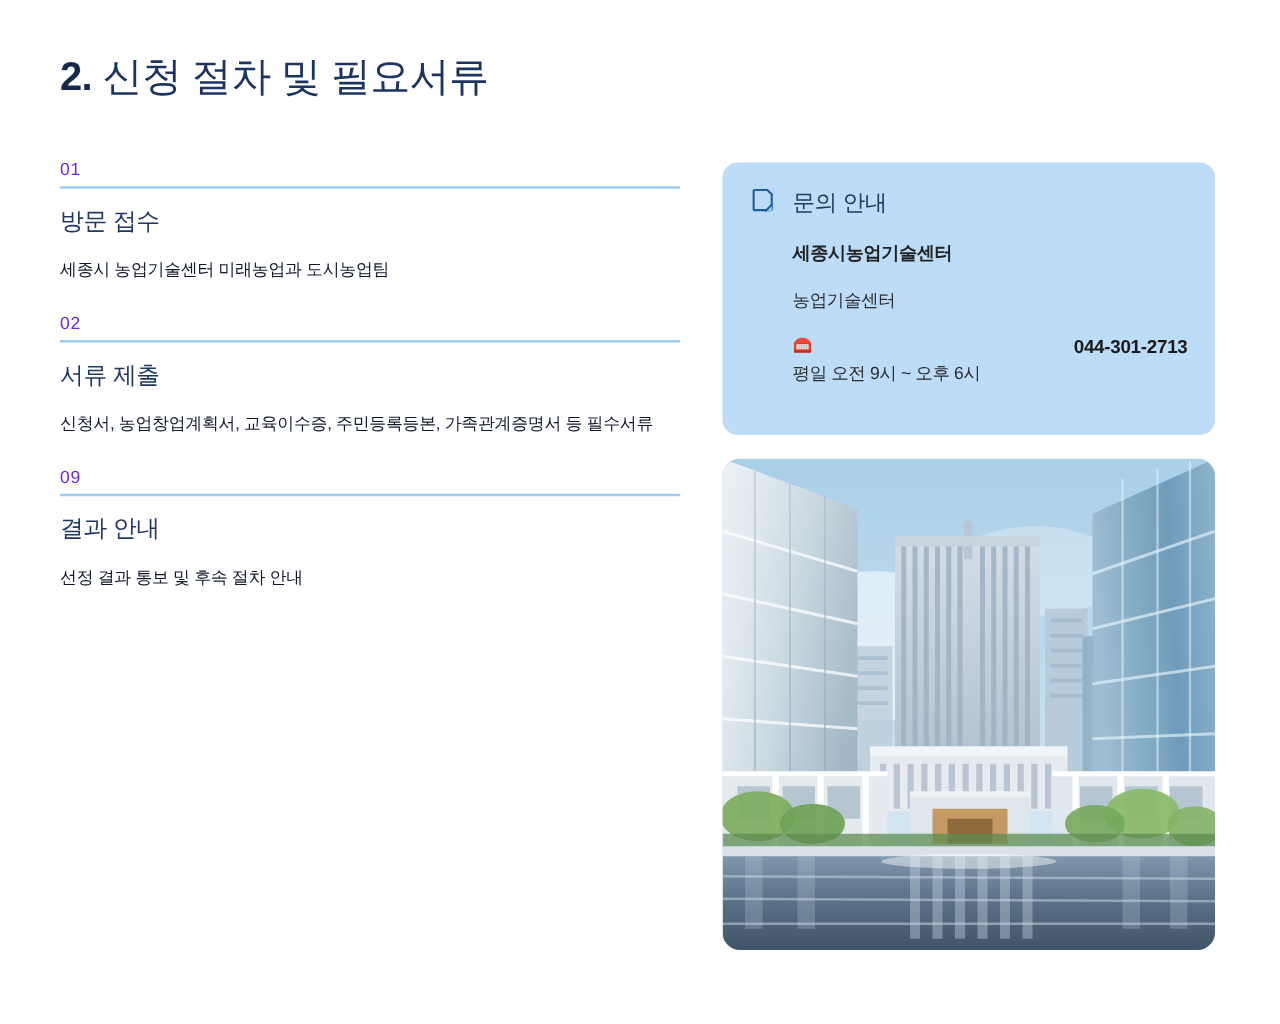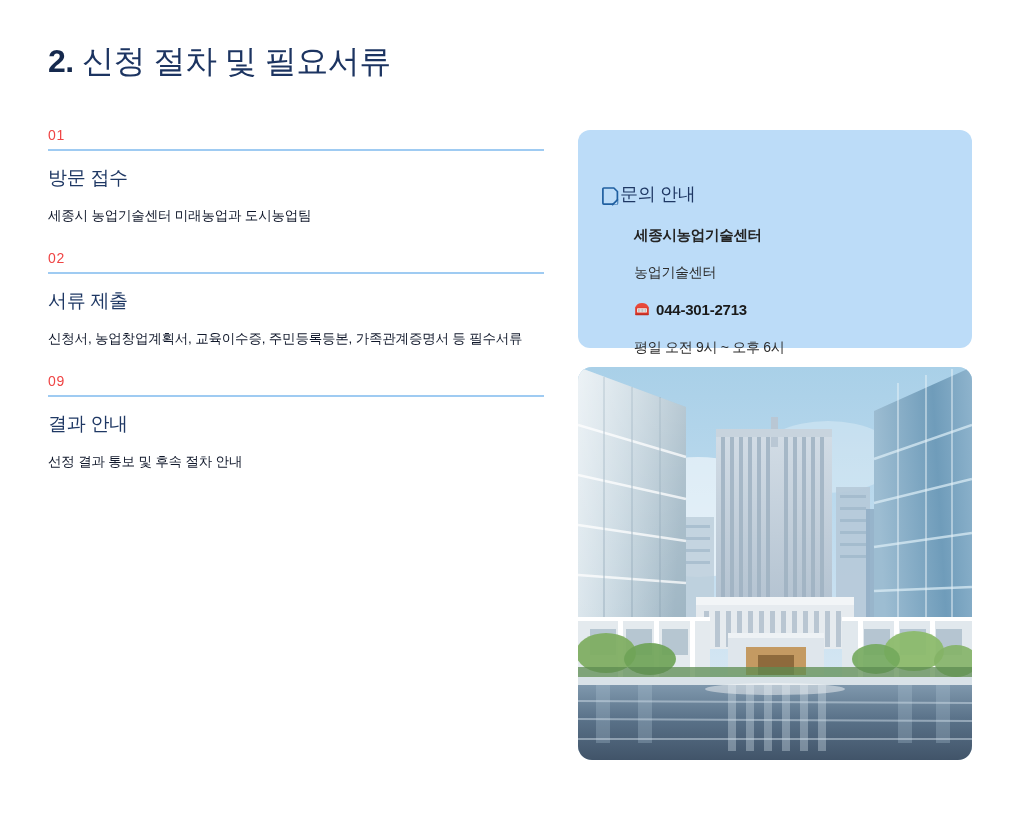--- a/index.html
+++ b/index.html
@@ -47,21 +47,21 @@
     top: 126px;
     width: 496px;
   }
 
   .step { margin-bottom: 22px; }
   .step:last-child { margin-bottom: 0; }
 
   .step-num {
     font-size: 14px;
     line-height: 18px;
-    color: #ef4444;
+    color: #6d28d9;
     letter-spacing: 0.6px;
     font-weight: 400;
     padding-bottom: 5px;
   }
 
   .step-rule {
     width: 100%;
     height: 2px;
     background: #9fcbf2;
     margin-bottom: 14px;
@@ -96,23 +96,23 @@
   .contact-card {
     background: #bcdcf8;
     border-radius: 12px;
     padding: 20px 22px 24px 22px;
     width: 394px;
     height: 218px;
   }
 
   .card-head {
     display: flex;
-    align-items: flex-end;
+    align-items: flex-start;
+    gap: 14px;
     margin-bottom: 19px;
-    margin-top: 32px;
   }
 
   .note-icon {
     width: 20px;
     height: 20px;
     flex: 0 0 20px;
     display: block;
   }
 
   .card-title {
@@ -141,24 +141,24 @@
     letter-spacing: -0.3px;
     margin-bottom: 17px;
   }
 
   .card-phone {
     font-size: 15px;
     line-height: 21px;
     color: #1a1a1a;
     font-weight: 700;
     letter-spacing: -0.2px;
-    margin-bottom: 17px;
     display: flex;
     align-items: center;
     gap: 6px;
+    justify-content: space-between;
   }
 
   .phone-emoji {
     font-size: 15px;
     line-height: 1;
     color: #e8493a;
   }
 
   .card-hours {
     font-size: 14px;

